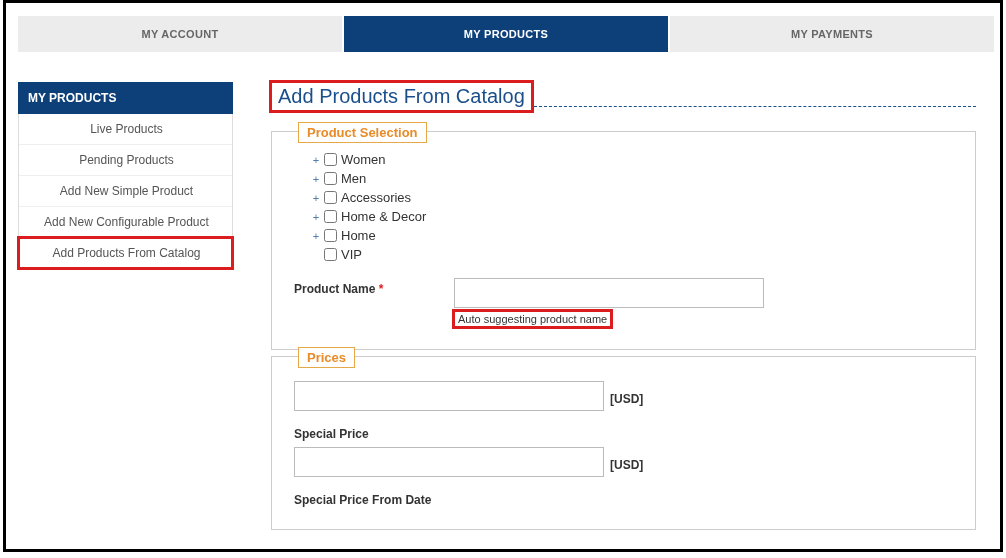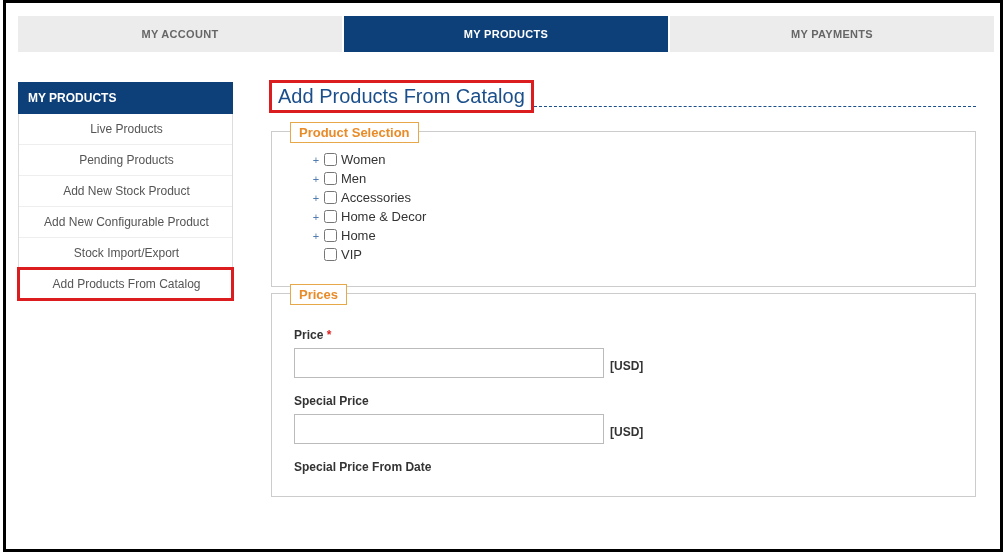--- a/index.html
+++ b/index.html
@@ -109,21 +109,21 @@
   }
   .fieldset {
     border: 1px solid #ccc;
     margin-top: 20px;
     padding: 18px 22px 22px 22px;
     position: relative;
   }
   .legend {
     position: absolute;
     top: -10px;
-    left: 18px;
+    left: 26px;
     background: #fff;
     border: 1px solid #e7a84a;
     color: #e88b28;
     font-weight: bold;
     padding: 2px 8px;
     font-size: 13px;
   }
   .cat-list {
     margin-left: 16px;
   }
@@ -216,23 +216,22 @@
   <div class="tab">MY PAYMENTS</div>
 </div>
 
 <div class="container">
 
   <div class="sidebar">
     <div class="side-header">MY PRODUCTS</div>
     <div class="side-list">
       <div class="side-item">Live Products</div>
       <div class="side-item">Pending Products</div>
-      <div class="side-item">Add New Stock Product</div>
+      <div class="side-item">Add New Simple Product</div>
       <div class="side-item">Add New Configurable Product</div>
-      <div class="side-item">Stock Import/Export</div>
       <div class="side-item hl">Add Products From Catalog</div>
     </div>
   </div>
 
   <div class="main">
     <div style="display:flex; align-items:flex-end;">
       <span class="title-hl">
         <span class="page-title">Add Products From Catalog</span>
       </span>
       <div class="dotted-line" style="flex:1; margin-left:2px; margin-bottom:4px;"></div>
@@ -267,28 +266,38 @@
           <input type="checkbox" class="cat-check" style="">
           <span>Home</span>
         </div>
         <div class="cat-row">
           <span class="expander">&nbsp;</span>
           <input type="checkbox" class="cat-check" style="">
           <span>VIP</span>
         </div>
       </div>
 
+      <div class="form-row">
+        <div class="form-label">
+          <span>Product Name</span>&nbsp;<span class="req">*</span>
+        </div>
+        <div>
+          <input type="text" class="texti" style="">
+          <div>
+            <span class="hint-box">
+              <span class="hint-text">Auto suggesting product name</span>
+            </span>
+          </div>
+        </div>
+      </div>
     </div>
 
     <div class="fieldset prices-block">
       <div class="legend">Prices</div>
 
-      <div class="prow-label">
-        <span>Price</span>&nbsp;<span class="req">*</span>
-      </div>
       <div class="prow-input">
         <input type="text" class="texti" style="">
         <span class="unit">[USD]</span>
       </div>
 
       <div class="prow-label">Special Price</div>
       <div class="prow-input">
         <input type="text" class="texti" style="">
         <span class="unit">[USD]</span>
       </div>

